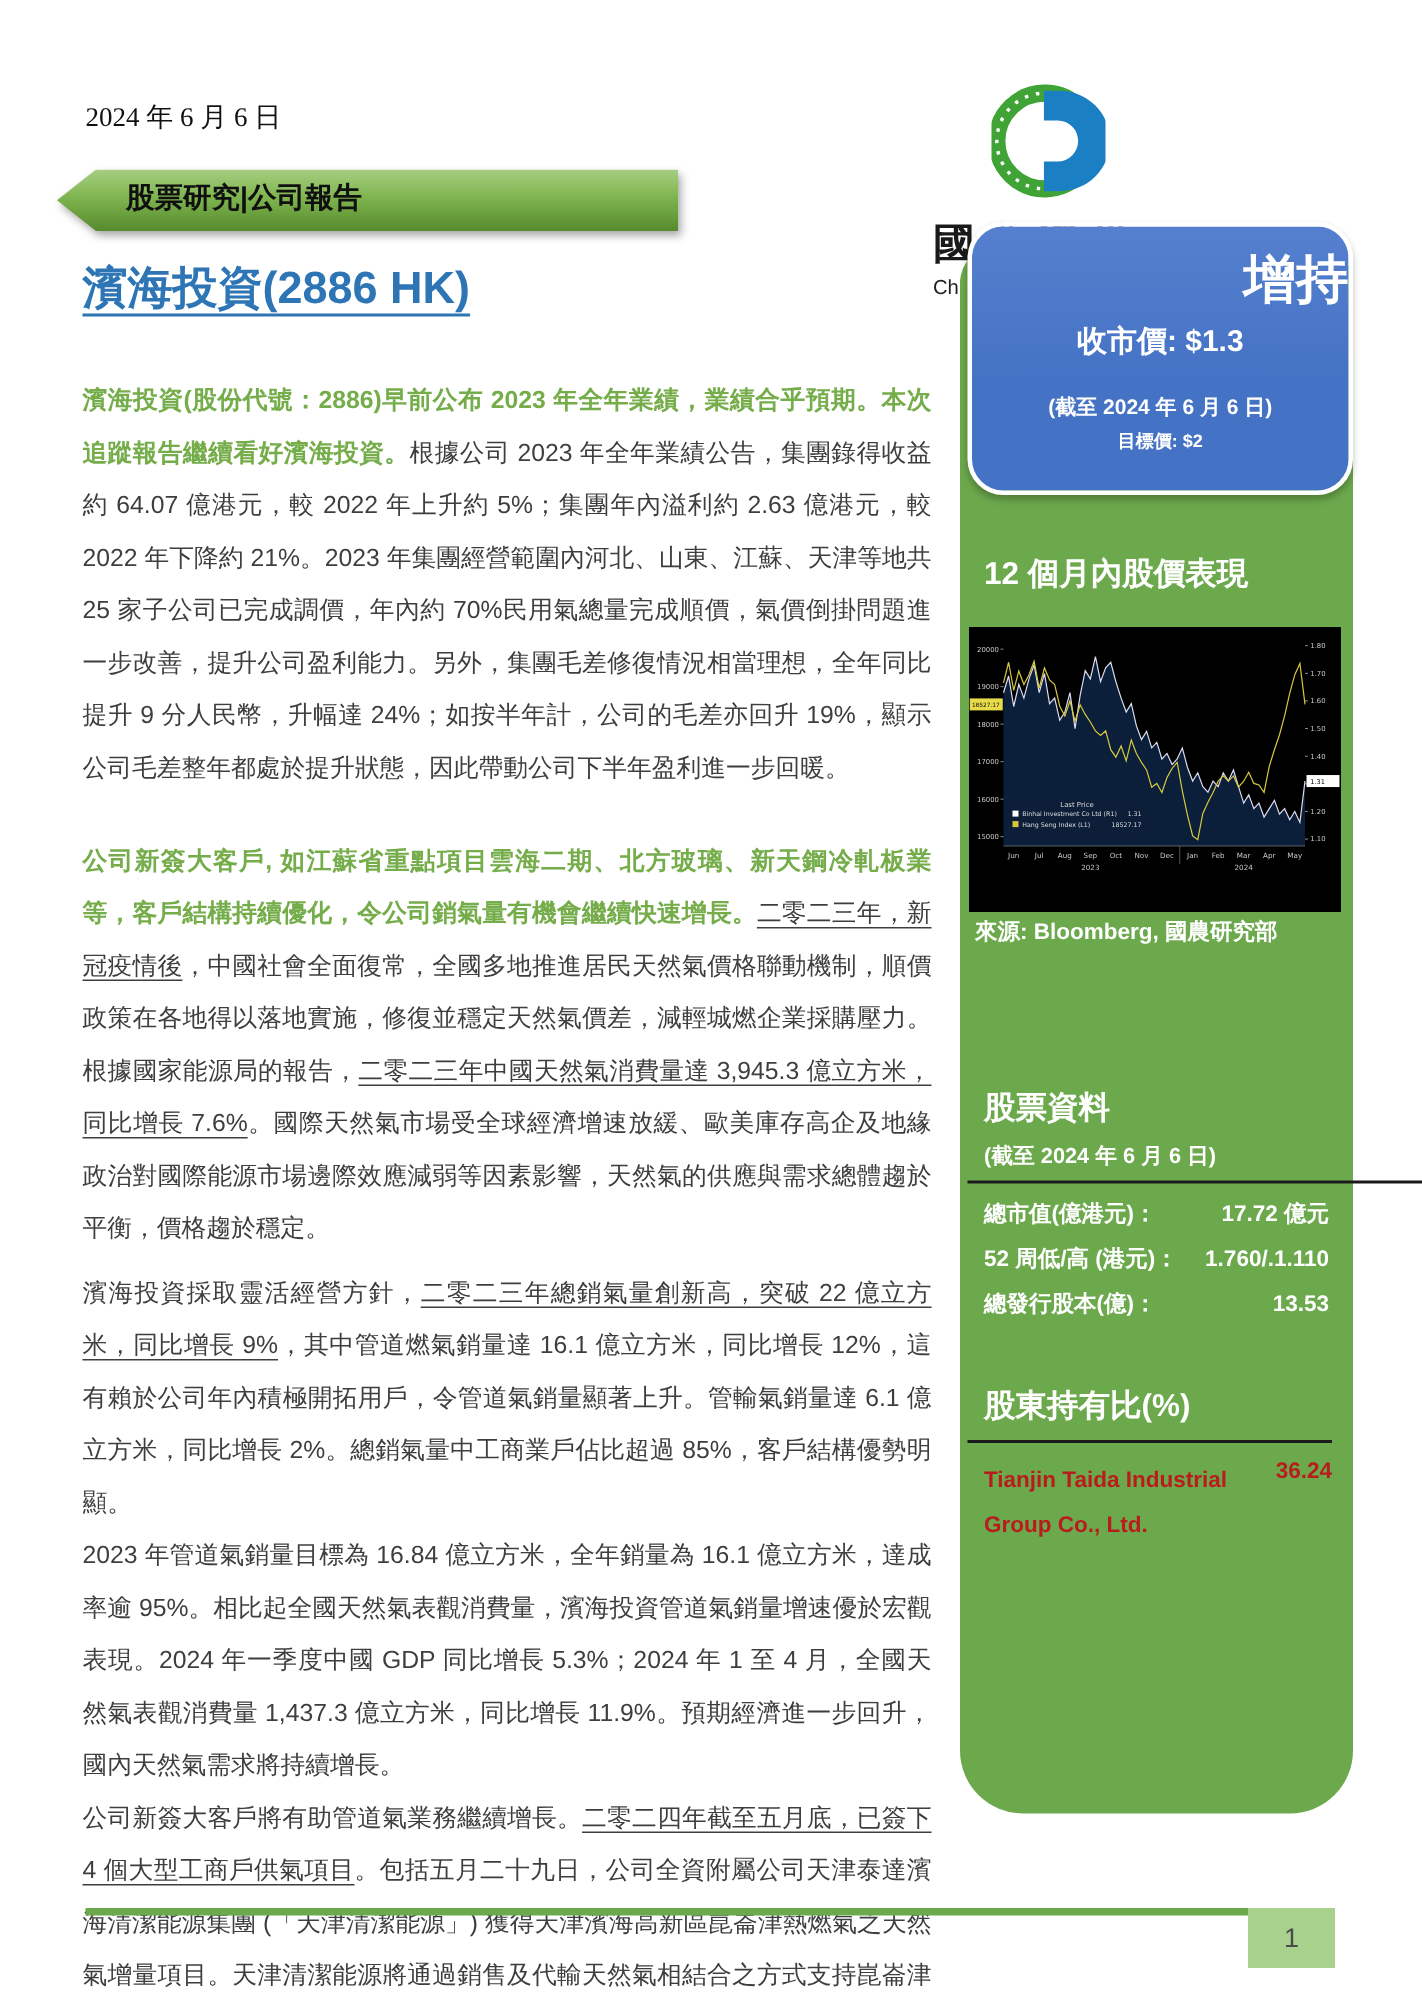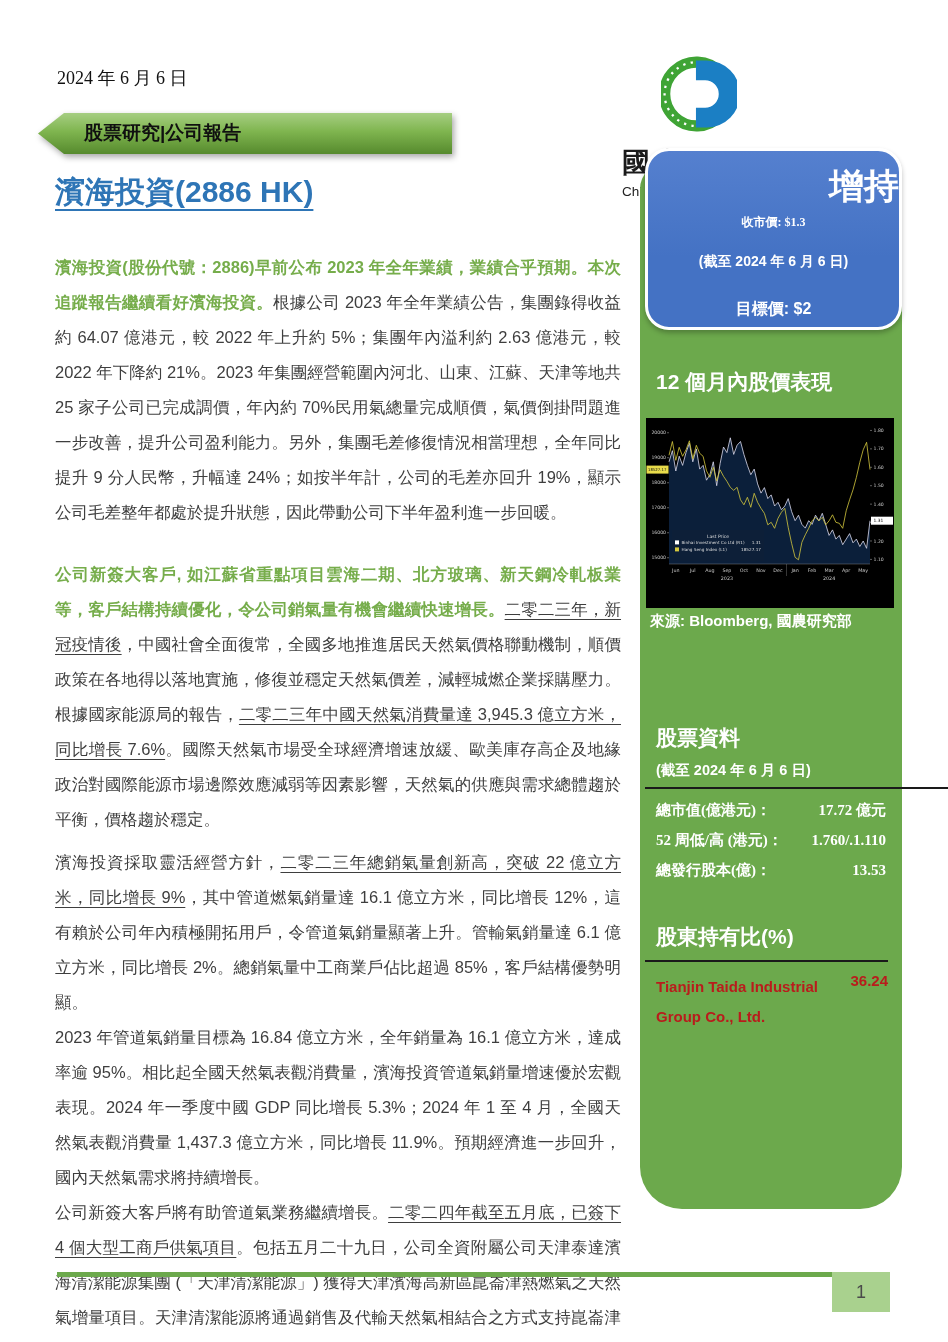--- a/index.html
+++ b/index.html
@@ -26,31 +26,31 @@
   .body-col p.gap-sm{margin-bottom:8px;}
   .t-green{color:#76ad4b;font-weight:bold;}
   .t-u{text-decoration:underline;text-underline-offset:4px;}
   
   .sidebar{position:absolute;left:640px;top:163px;width:262px;height:1046px;background:#6ca94c;
            border-radius:26px 26px 42px 42px;}
   .rating-card{position:absolute;left:645px;top:148px;width:257px;height:182px;box-sizing:border-box;
            background:linear-gradient(180deg,#5580cf 0%,#4472c4 60%);border:3px solid #fff;
            border-radius:24px;box-shadow:0 3px 5px rgba(0,0,0,.25);color:#fff;text-align:center;}
   .rating{font-size:35px;font-weight:bold;margin-top:12px;text-align:right;}
-  .close-price{font-size:12px;font-weight:bold;margin-top:4px;font-family:Liberation Serif, serif;}
+  .close-price{font-size:20px;font-weight:bold;margin-top:4px;}
   .as-of{font-size:14px;font-weight:bold;margin-top:22px;}
-  .target{font-size:16px;font-weight:bold;margin-top:28px;}
+  .target{font-size:12px;font-weight:bold;margin-top:5px;}
   .sb-h{position:absolute;left:656px;color:#fff;font-size:21px;font-weight:bold;}
   .chart-box{position:absolute;left:646px;top:418px;width:248px;height:190px;background:#000;}
   .source{position:absolute;left:650px;top:612px;color:#fff;font-size:15px;font-weight:bold;}
   .sb-sub{position:absolute;left:656px;color:#fff;font-size:14.5px;font-weight:bold;}
   .hr-black{position:absolute;height:2px;background:#1a1a1a;}
   .stock-rows{position:absolute;left:656px;top:795px;width:230px;}
   .srow{display:flex;justify-content:space-between;color:#fff;font-size:15px;font-weight:600;
-        line-height:30px;white-space:nowrap;font-family:Liberation Serif, serif;}
+        line-height:30px;white-space:nowrap;}
   .share-rows{position:absolute;left:656px;top:972px;width:232px;}
   .shrow{display:flex;justify-content:space-between;align-items:flex-start;color:#b91c1c;font-size:15px;
          font-weight:600;}
   .shrow .nm{width:168px;line-height:30px;}
   
   .footer-line{position:absolute;left:57px;top:1272px;width:775px;height:5px;background:#6ca94c;}
   .footer-text{position:absolute;left:60px;top:1284px;font-size:17px;font-weight:600;color:#4e8a33;}
   .page-box{position:absolute;left:832px;top:1272px;width:58px;height:40px;background:#a9d18e;
             color:#4a4a4a;font-size:18px;display:flex;align-items:center;justify-content:center;}
   svg text{font-family:"DejaVu Sans",sans-serif;}

